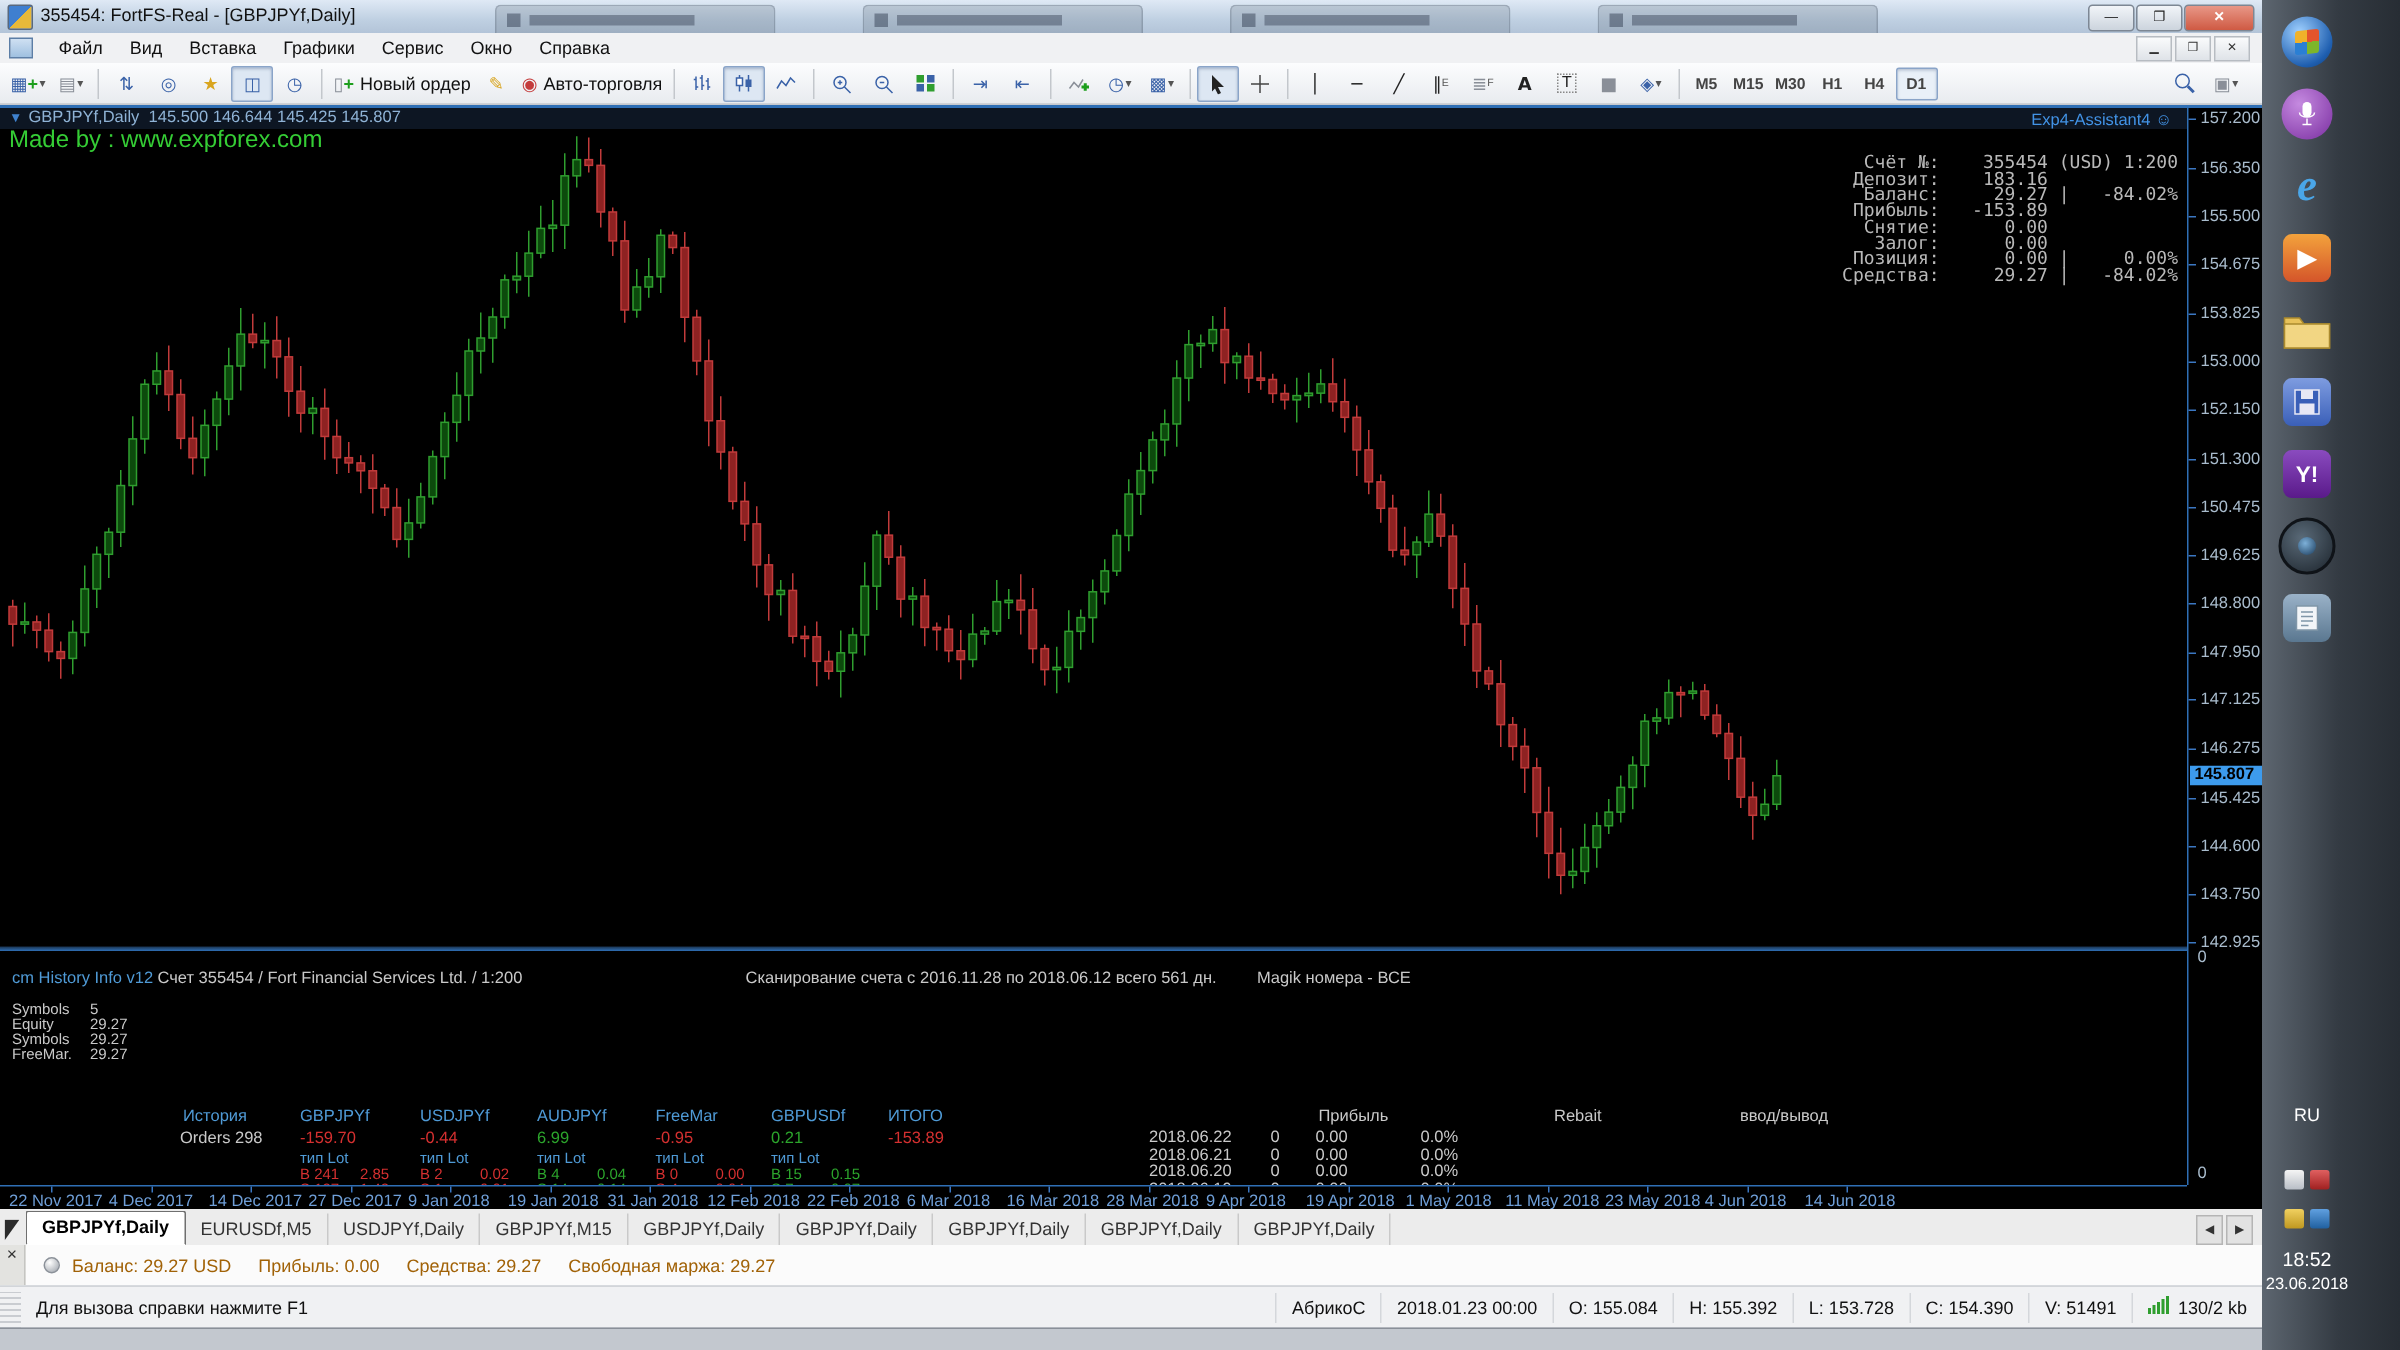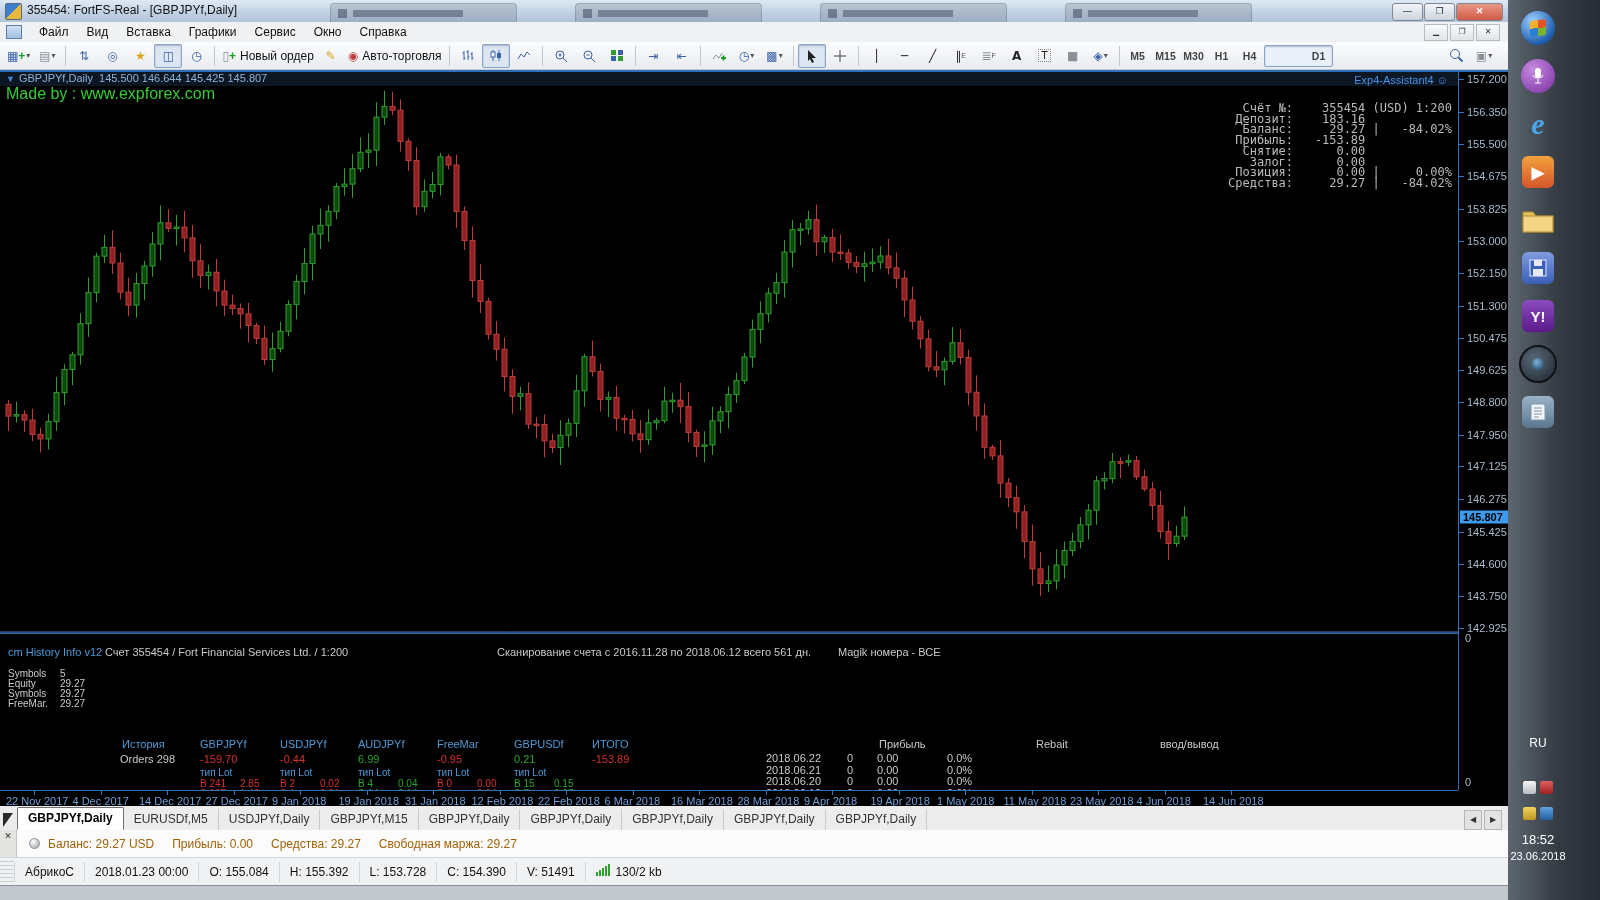--- a/index.html
+++ b/index.html
@@ -24,21 +24,21 @@
   .mdi-btn{width:22px;height:15px;border:1px solid #b7bcc2;background:linear-gradient(#fafbfc,#dfe3e8);margin-left:2px;font-size:8px;color:#333;text-align:center;line-height:14px;}
   
   .toolbar{position:absolute;left:0;top:42px;width:100%;height:28px;background:linear-gradient(#fcfdfe,#e8ebef);border-bottom:1px solid #c6cad0;display:flex;align-items:center;padding-left:4px;box-sizing:border-box;}
   .tbtn{min-width:22px;height:22px;border:1px solid transparent;border-radius:2px;display:flex;align-items:center;justify-content:center;font-size:12px;color:#3a62a8;position:relative;padding:0 2px;}
   .tbtn.pressed{background:#dde7f3;border:1px solid #8aa4c8;box-shadow:inset 0 1px 2px rgba(60,80,120,.35);}
   .tbtn .glyph{font-family:"DejaVu Sans",sans-serif;}
   .tbtn .lbl{font-size:12px;color:#111;margin-left:4px;white-space:nowrap;}
   .tb-sep{width:1px;height:20px;background:#c3c7cc;margin:0 4px;}
   .drop{font-size:8px;color:#555;margin-left:1px;}
   .tf-btn{width:26px;height:20px;font-size:10.5px;font-weight:bold;color:#444;display:flex;align-items:center;justify-content:center;border:1px solid transparent;border-radius:2px;}
-  .tf-btn.active{border:1px solid #8aa4c8;background:#e9f0f8;box-shadow:inset 0 1px 2px rgba(60,80,120,.3);padding-left:41px;}
+  .tf-btn.active{border:1px solid #8aa4c8;background:#e9f0f8;box-shadow:inset 0 1px 2px rgba(60,80,120,.3);}
   .g-green{color:#1d9e1d;font-weight:bold;}
   .g-red{color:#c43b3b;}
   .g-yellow{color:#d9a51f;}
   .g-dark{color:#222;}
   .g-grey{color:#8a8f98;}
   
   .chart-region{position:absolute;left:0;top:70px;width:1508px;height:736px;background:#000;border-top:2px solid #2f6fb5;box-sizing:border-box;}
   .chart-header{position:absolute;left:0;top:0;width:1458px;height:14px;background:#0d1623;color:#8fb3d6;font-size:11px;line-height:13px;white-space:nowrap;}
   .chart-header .tri{color:#3f82cf;font-size:9px;margin:0 4px 0 6px;}
   .watermark{position:absolute;left:6px;top:13px;font-size:16px;color:#35cd35;}
@@ -784,20 +784,21 @@
         </div>
       <span class="term-dot"></span>
       <span class="term-seg">Баланс: 29.27 USD</span>
       <span class="term-seg">Прибыль: 0.00</span>
       <span class="term-seg">Средства: 29.27</span>
       <span class="term-seg">Свободная маржа: 29.27</span>
     </div>
 
     <div class="statusbar">
       <div class="grip"></div>
+      <div class="sb-cell sb-help">Для вызова справки нажмите F1</div>
       <div class="sb-cell">АбрикоС</div>
       <div class="sb-cell">2018.01.23 00:00</div>
       <div class="sb-cell">O: 155.084</div>
       <div class="sb-cell">H: 155.392</div>
       <div class="sb-cell">L: 153.728</div>
       <div class="sb-cell">C: 154.390</div>
       <div class="sb-cell">V: 51491</div>
       <div class="sb-cell"><span class="conn-bars">
             <i style="height:4px"></i>
             <i style="height:6px"></i>

